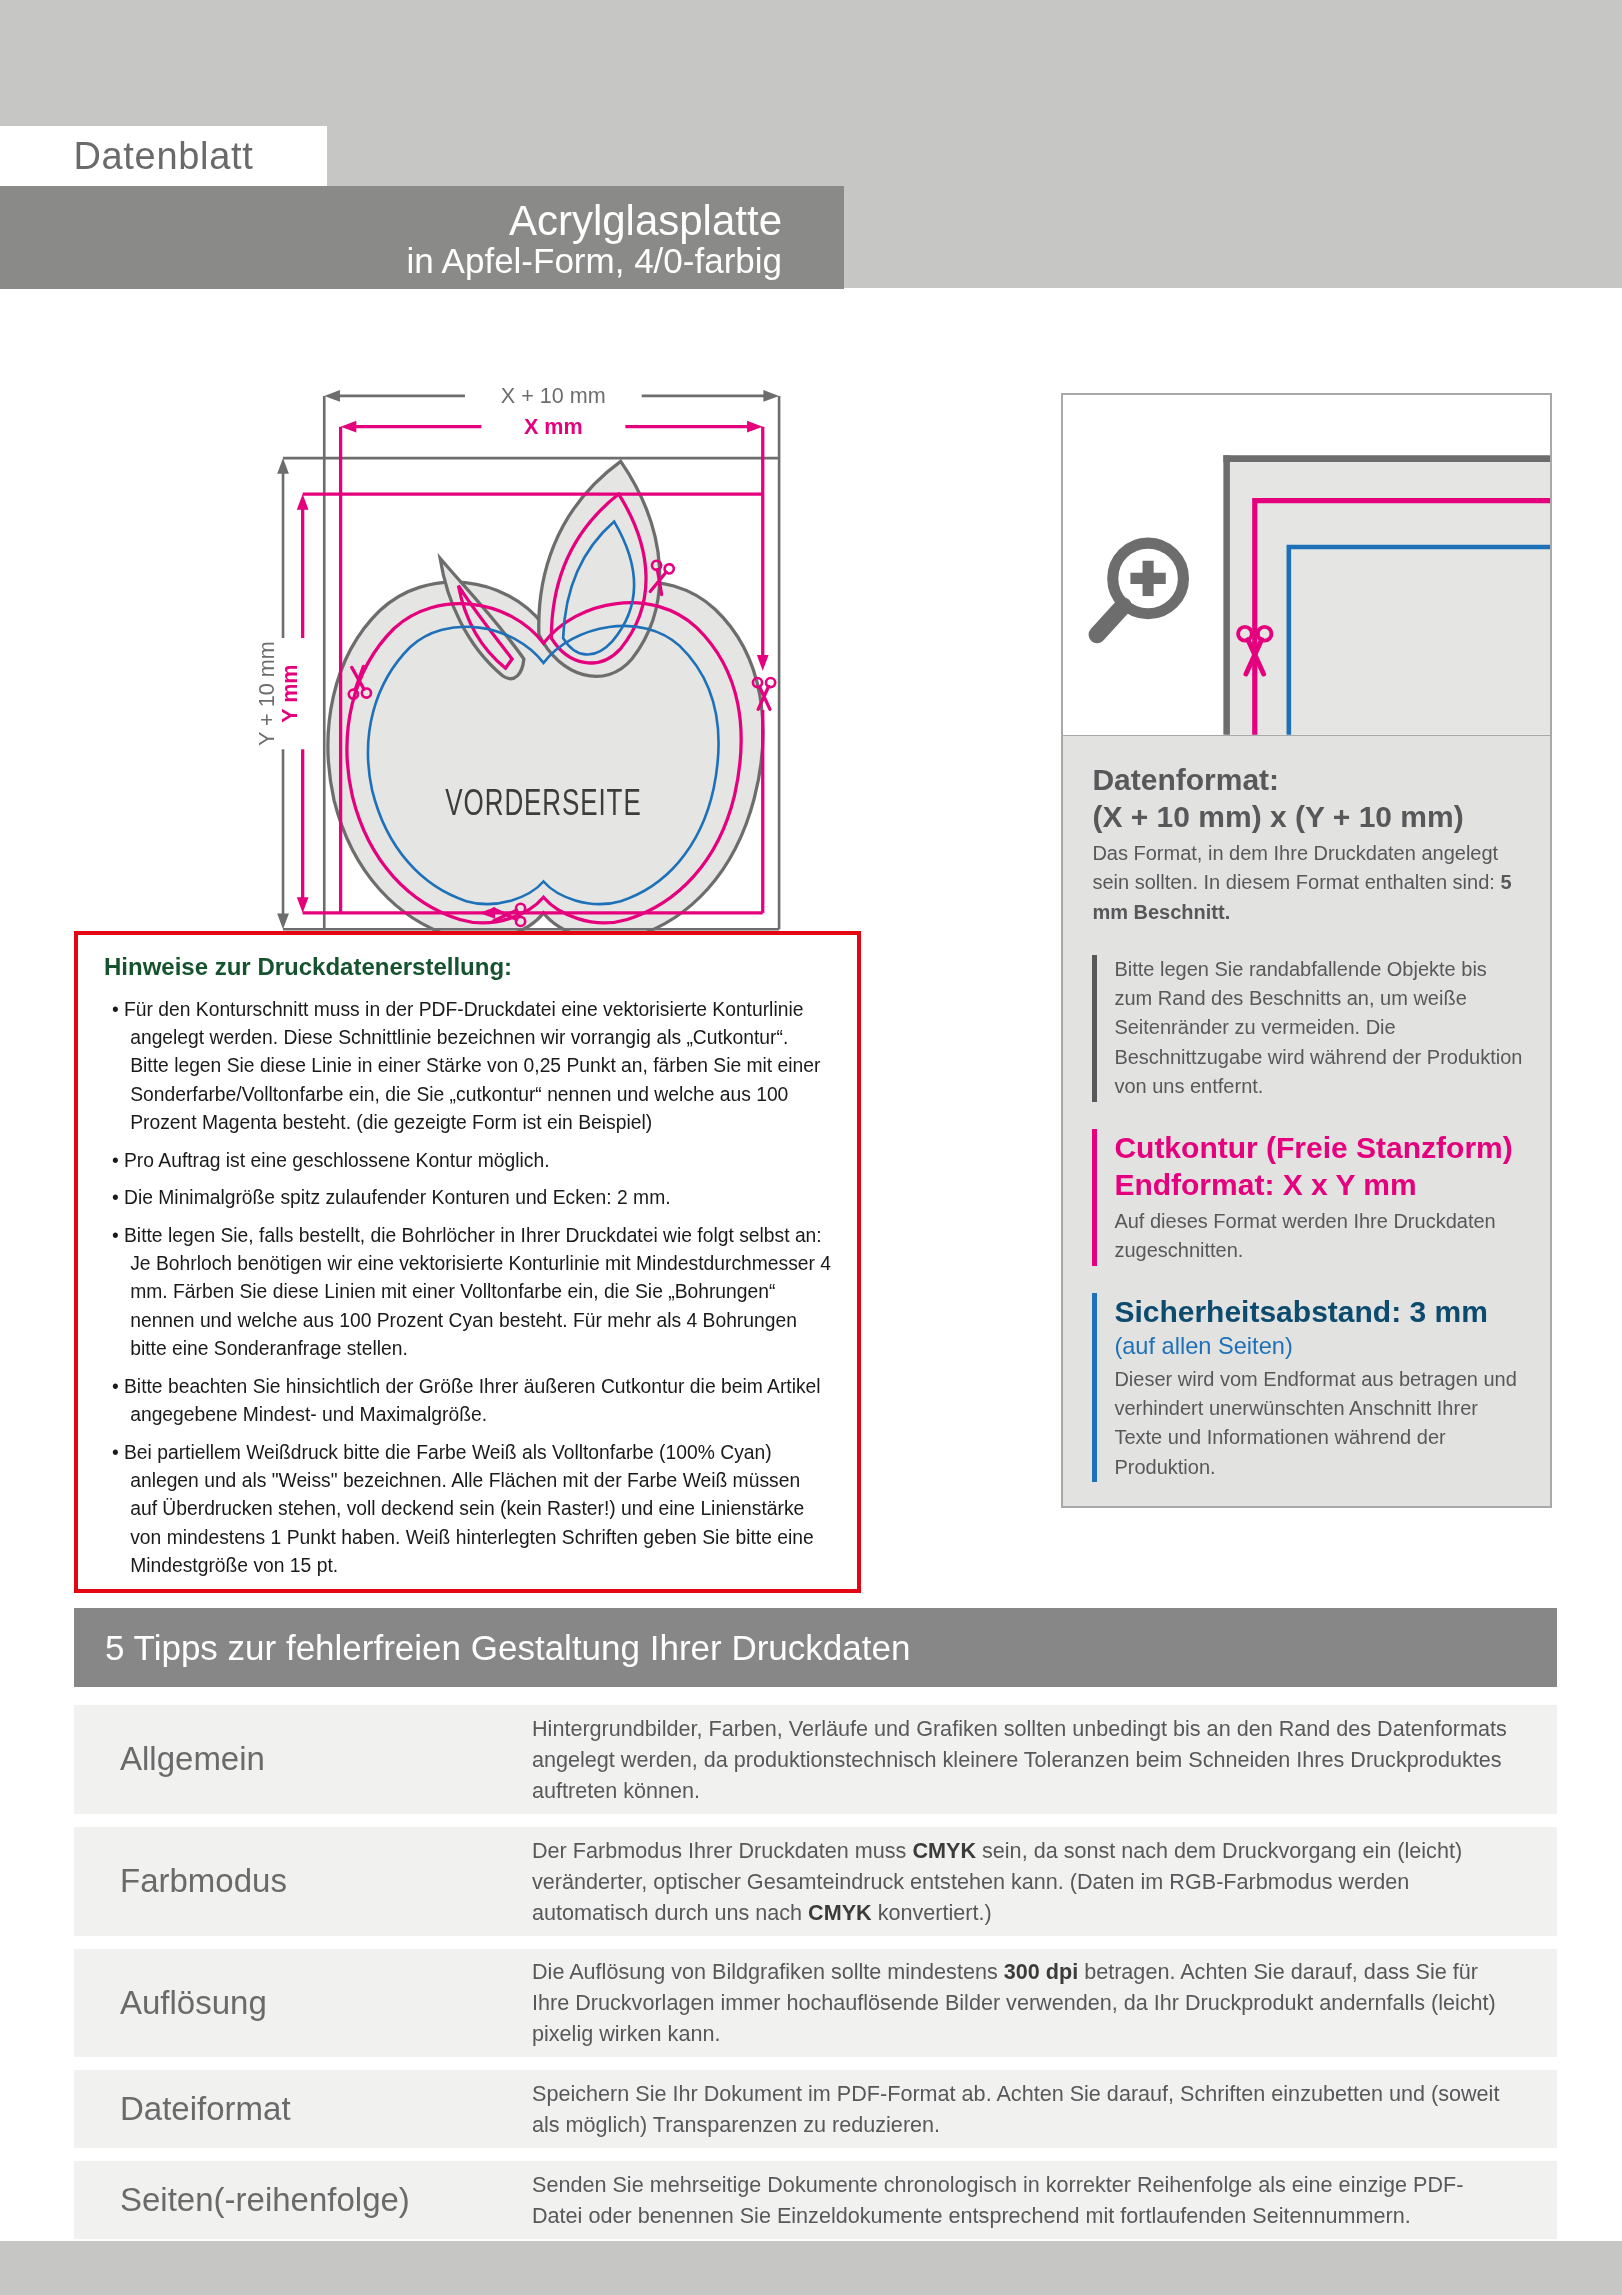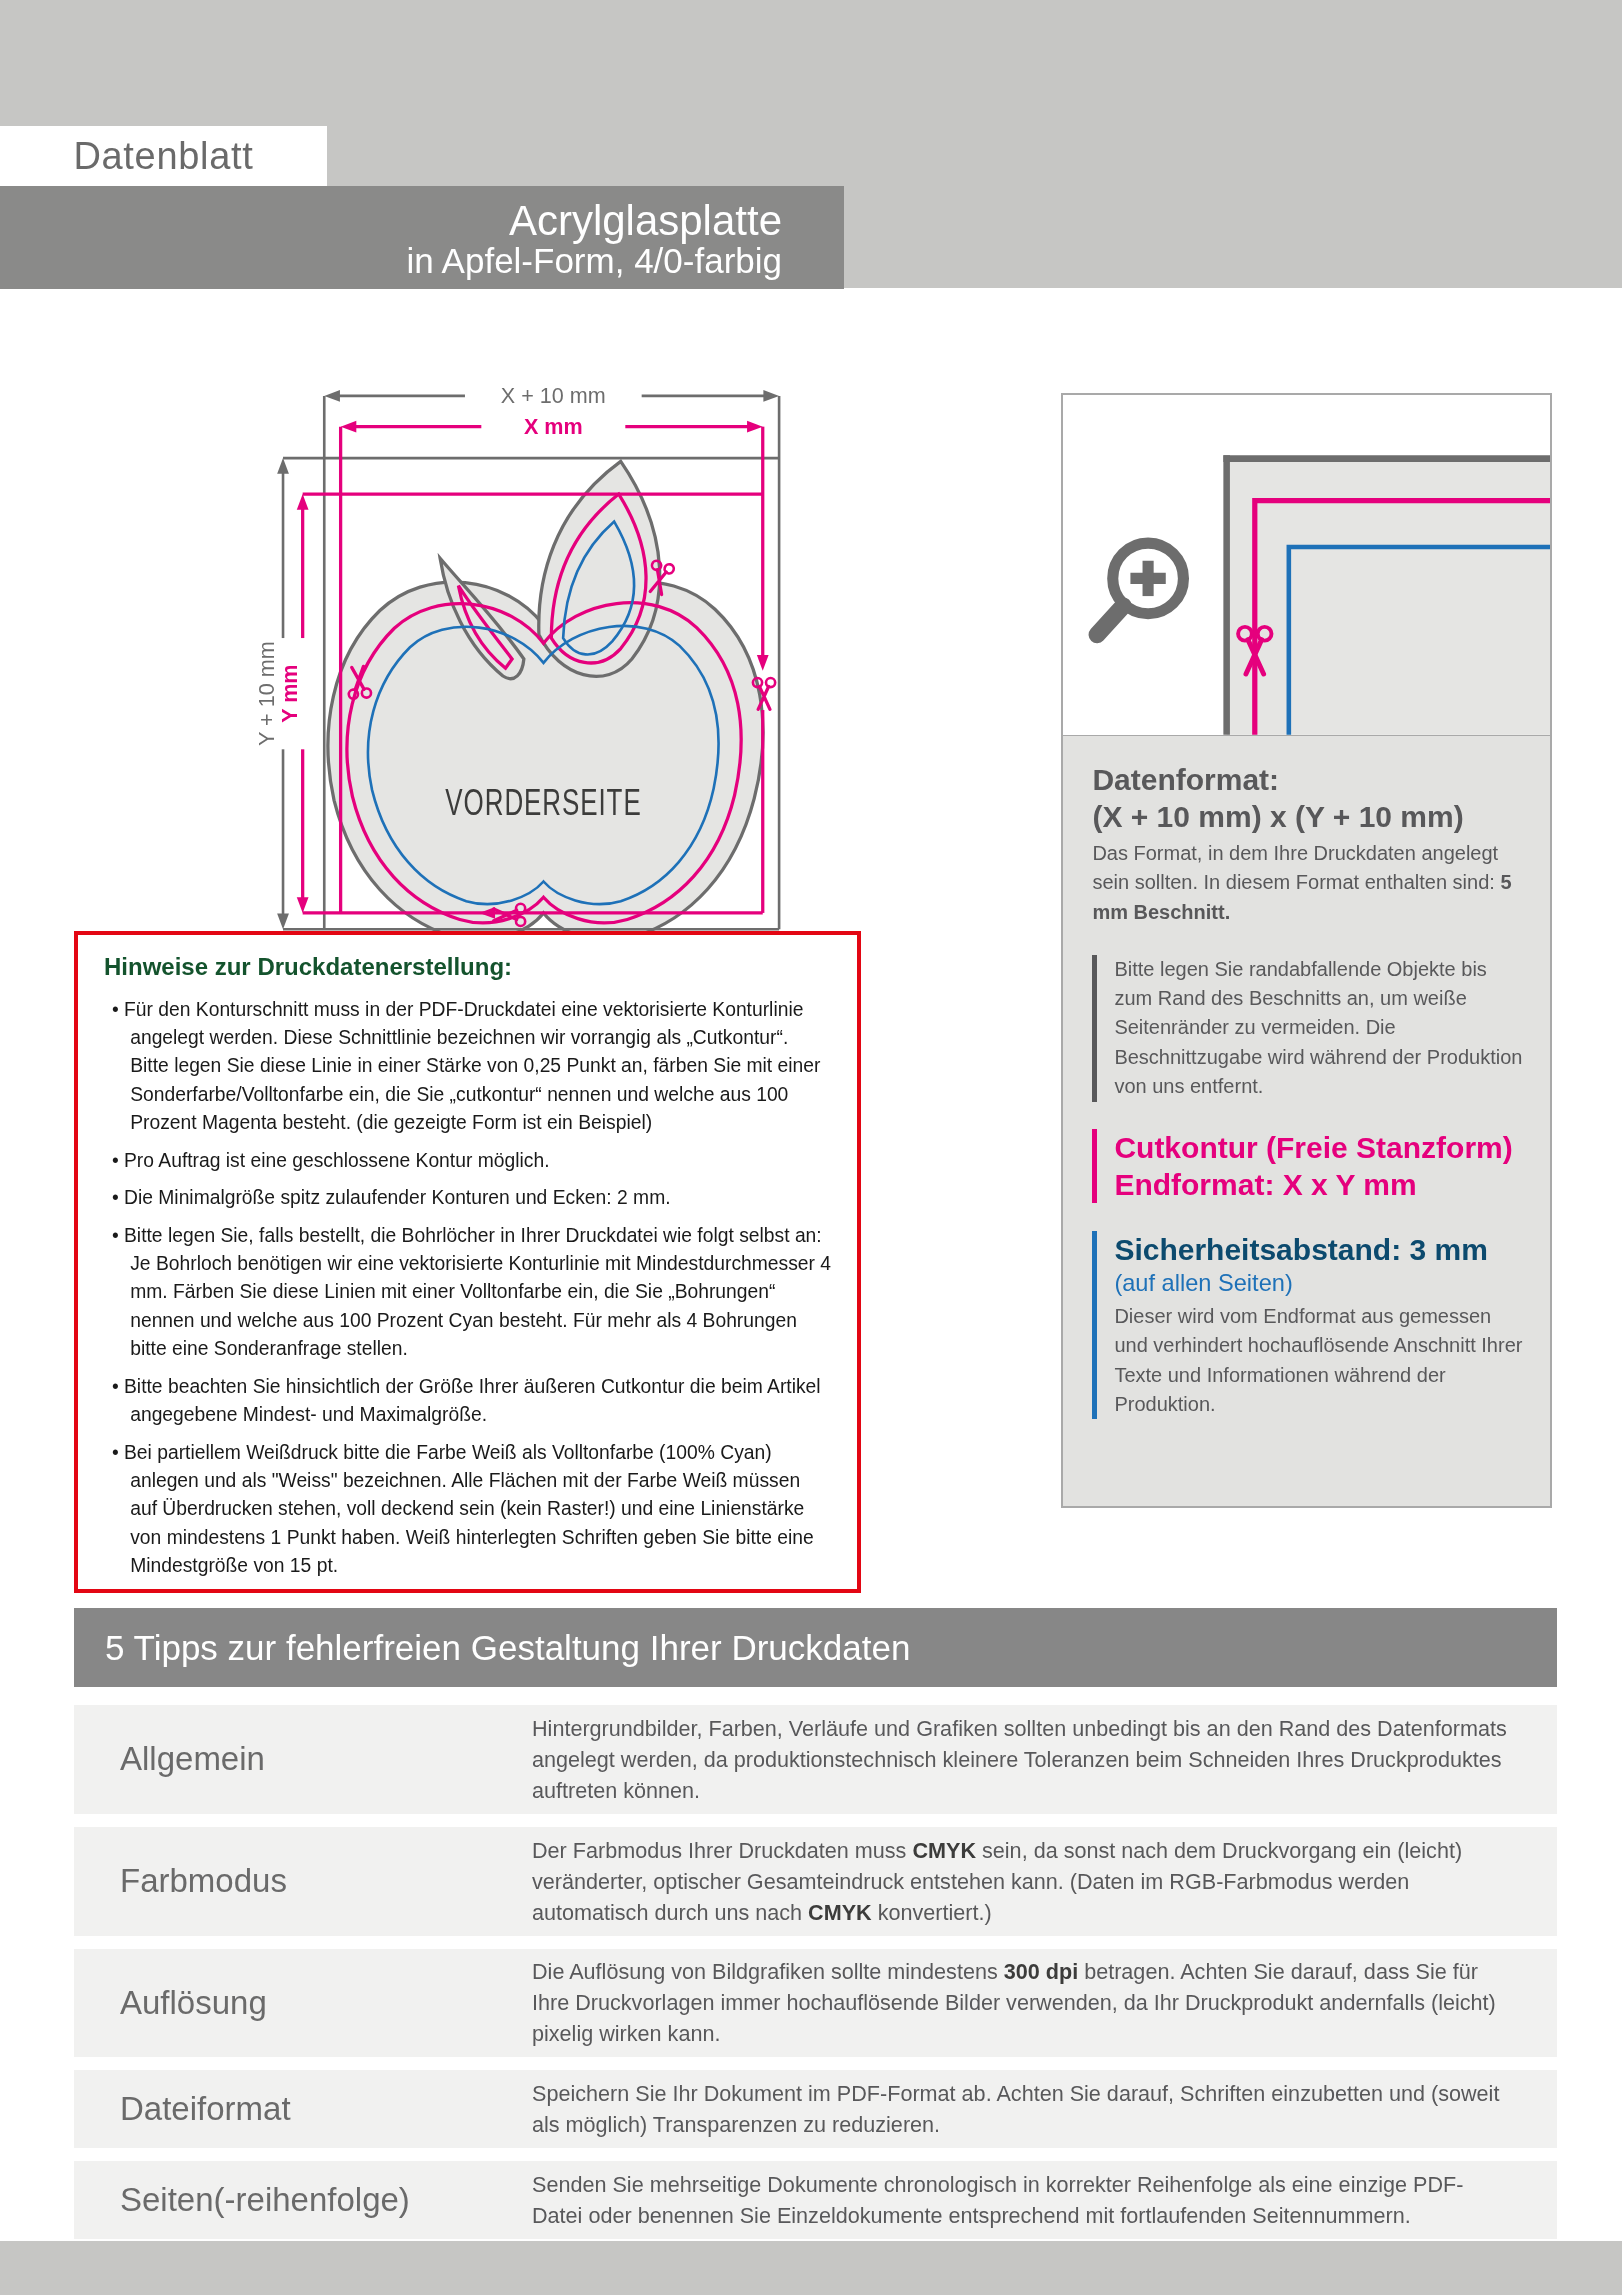--- a/index.html
+++ b/index.html
@@ -189,26 +189,27 @@
   <h2>(X + 10 mm) x (Y + 10 mm)</h2>
   <p><span>Das Format, in dem Ihre Druckdaten angelegt sein sollten. In diesem Format enthalten sind: </span><b>5 mm Beschnitt.</b><span></span></p>
 
   <div class="bar-block">
     <p style="margin-top:0">Bitte legen Sie randabfallende Objekte bis zum Rand des Beschnitts an, um weiße Seitenränder zu vermeiden. Die Beschnittzugabe wird während der Produktion von uns entfernt.</p>
   </div>
 
   <div class="bar-block magenta">
     <h2 class="magenta-t">Cutkontur (Freie Stanzform)</h2>
     <h2 class="magenta-t">Endformat: X x Y mm</h2>
+    <p>Auf dieses Format werden Ihre Druckdaten zugeschnitten.</p>
   </div>
 
   <div class="bar-block blue">
     <h2 class="blue-t">Sicherheitsabstand: 3 mm</h2>
     <div class="subtitle">(auf allen Seiten)</div>
-    <p>Dieser wird vom Endformat aus gemessen und verhindert hochauflösende Anschnitt Ihrer Texte und Informationen während der Produktion.</p>
+    <p>Dieser wird vom Endformat aus betragen und verhindert unerwünschten Anschnitt Ihrer Texte und Informationen während der Produktion.</p>
   </div>
 </div>
 
 <div class="abs hints-box">
   <h3>Hinweise zur Druckdatenerstellung:</h3>
   <ul>
       <li>Für den Konturschnitt muss in der PDF-Druckdatei eine vektorisierte Konturlinie angelegt werden. Diese Schnittlinie bezeichnen wir vorrangig als „Cutkontur“. Bitte legen Sie diese Linie in einer Stärke von 0,25 Punkt an, färben Sie mit einer Sonderfarbe/Volltonfarbe ein, die Sie „cutkontur“ nennen und welche aus 100 Prozent Magenta besteht. (die gezeigte Form ist ein Beispiel)</li>
       <li>Pro Auftrag ist eine geschlossene Kontur möglich.</li>
       <li>Die Minimalgröße spitz zulaufender Konturen und Ecken: 2 mm.</li>
       <li>Bitte legen Sie, falls bestellt, die Bohrlöcher in Ihrer Druckdatei wie folgt selbst an: Je Bohrloch benötigen wir eine vektorisierte Konturlinie mit Mindestdurchmesser 4 mm. Färben Sie diese Linien mit einer Volltonfarbe ein, die Sie „Bohrungen“ nennen und welche aus 100 Prozent Cyan besteht. Für mehr als 4 Bohrungen bitte eine Sonderanfrage stellen.</li>

